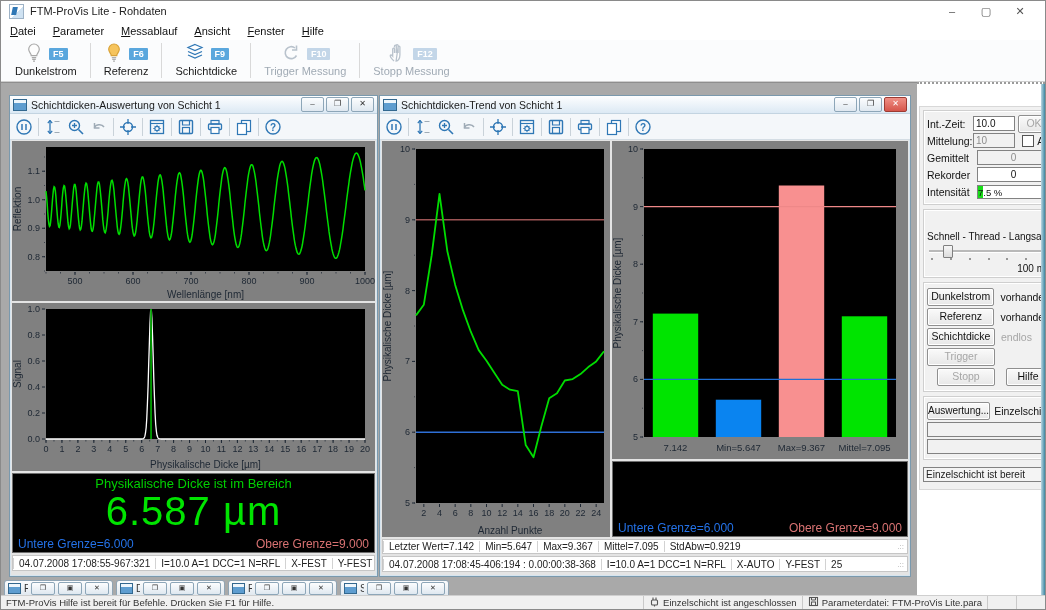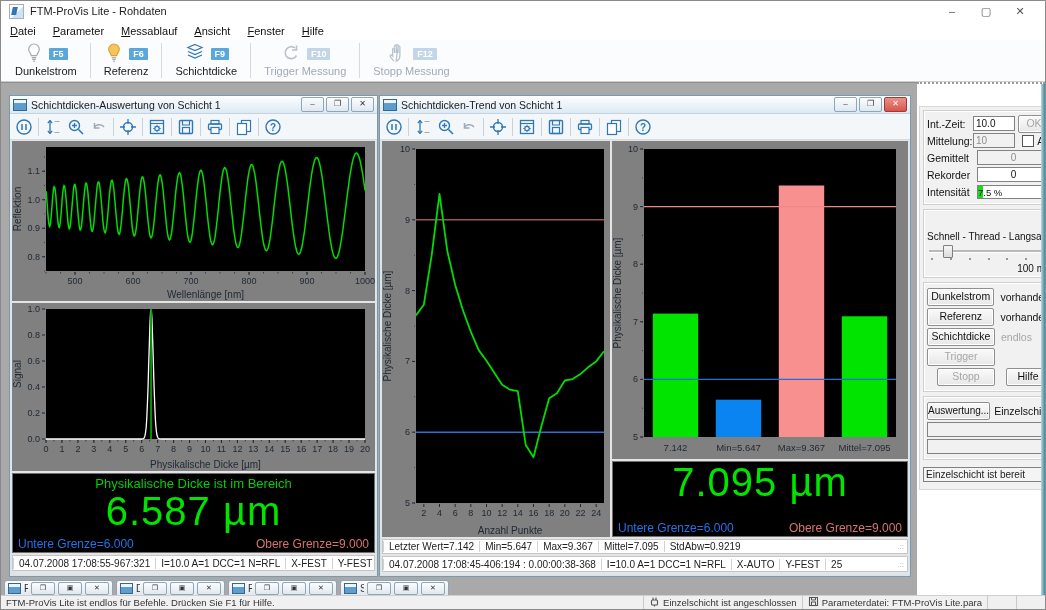--- a/index.html
+++ b/index.html
@@ -624,21 +624,20 @@
                     <text x="9" y="152" text-anchor="middle" class="axl" transform="rotate(-90 9 152)">Physikalische Dicke [µm]</text>
                     <rect x="40.8" y="172.6" width="45.4" height="123.4" fill="#00e400"></rect>
                     <rect x="103.8" y="258.7" width="45.4" height="37.3" fill="#0a84f0"></rect>
                     <rect x="166.8" y="44.5" width="45.4" height="251.5" fill="#f89090"></rect>
                     <rect x="229.8" y="175.3" width="45.4" height="120.7" fill="#00e400"></rect>
                     <line x1="32" x2="284" y1="65.6" y2="65.6" stroke="#ee8888" stroke-width="1.4"></line>
                     <line x1="32" x2="284" y1="238.4" y2="238.4" stroke="#1f6fd6" stroke-width="1.4"></line>
                   </svg>
               </div>
               <div class="infobox" style="flex:1;">
-                <div class="info-value">7.095 µm</div>
                 <div class="info-limits">
                   <span class="lim-lower">Untere Grenze=6.000</span>
                   <span class="lim-upper">Obere Grenze=9.000</span>
                 </div>
               </div>
             </div>
           </div>
           <div class="statusrow" style="height:15px;">
               <span class="seg">Letzter Wert=7.142</span>
               <span class="seg">Min=5.647</span>
@@ -780,21 +779,21 @@
 
         <div class="crow" style="height:18px;margin-top:5px;">
           <span class="sunken dis" style="flex:1;color:#222;background:#f4f4f4;">Einzelschicht ist bereit</span>
         </div>
       </div>
       <div class="edgestrip"></div>
     </div>
   </div>
 
   <div class="statusbar">
-    <span class="sb-left">FTM-ProVis Lite ist endlos für Befehle. Drücken Sie F1 für Hilfe.</span>
+    <span class="sb-left">FTM-ProVis Hilfe ist bereit für Befehle. Drücken Sie F1 für Hilfe.</span>
     <span class="sb-cell">
       <span class="ticon"><svg width="11" height="11" viewBox="0 0 11 11">
             <rect x="2.5" y="4" width="6" height="5" rx="1" fill="none" stroke="#555" stroke-width="1.1"></rect>
             <path d="M4 4V1.5M7 4V1.5M5.5 9v1.5" stroke="#555" stroke-width="1.1"></path>
           </svg></span>
       <span>Einzelschicht ist angeschlossen</span>
     </span>
     <span class="sb-cell">
       <span class="ticon"><svg width="11" height="11" viewBox="0 0 11 11">
             <rect x="1.5" y="1.5" width="8" height="8" fill="none" stroke="#555" stroke-width="1.1"></rect>

